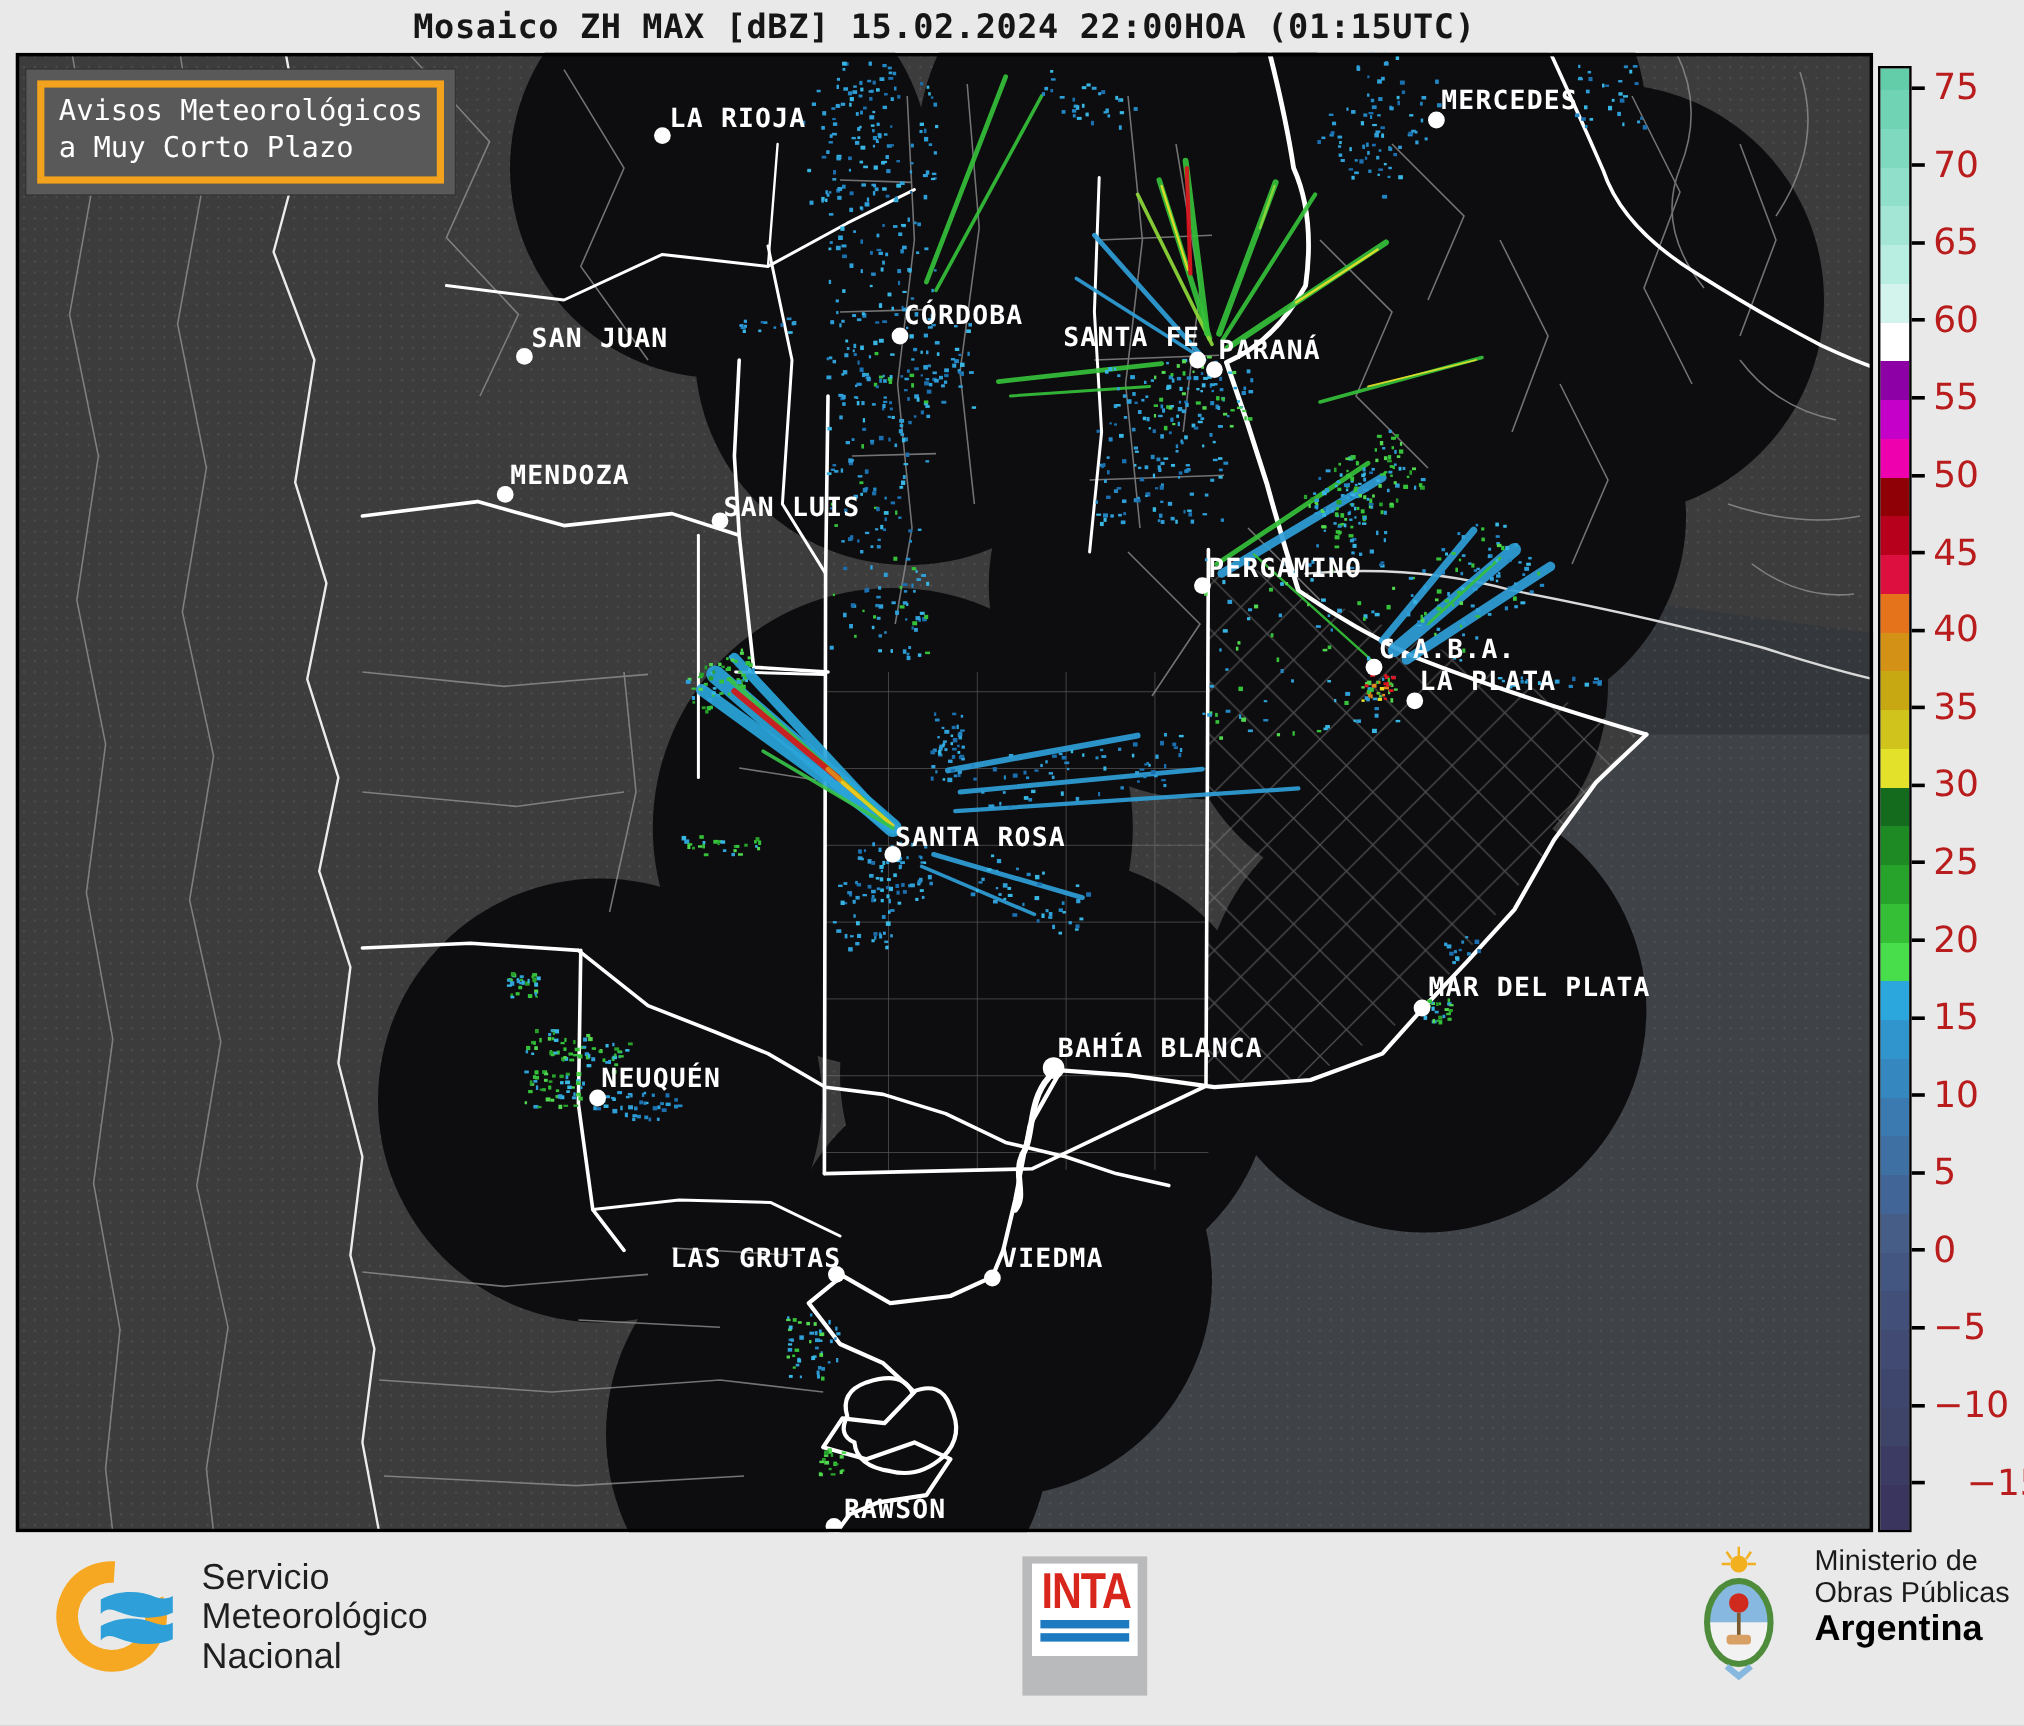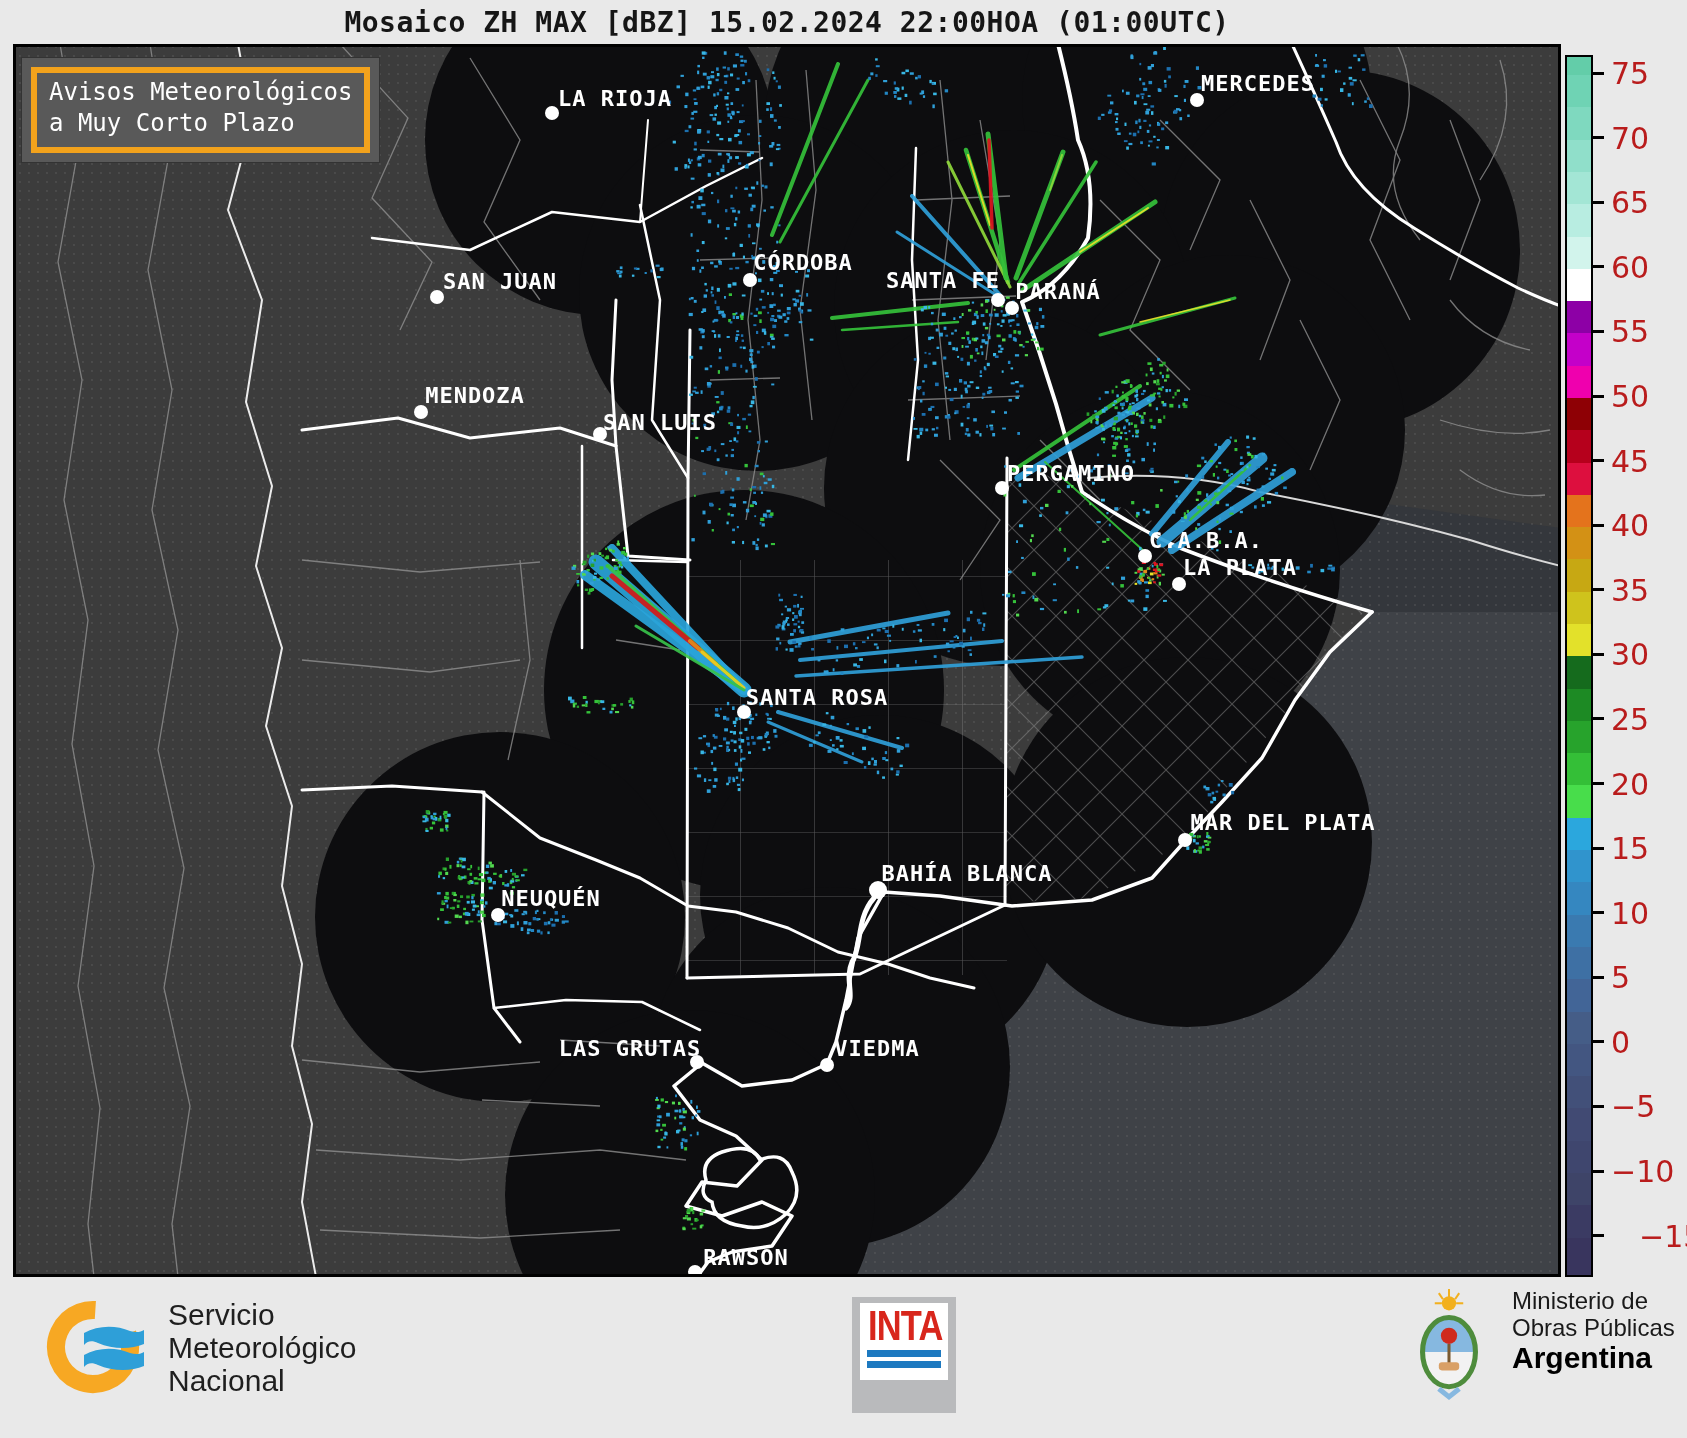--- a/index.html
+++ b/index.html
@@ -29,21 +29,21 @@
   .inta-bar{height:7px;background:#1d79c0;margin:4px 7px 0}
   .ministry{position:absolute;left:1412px;top:10px;display:flex;align-items:flex-start;gap:26px}
   .min-text .m1{font:400 24px "Liberation Sans",sans-serif;color:#1a1a1a;line-height:27px}
   .min-text .m2{font:700 30px "Liberation Sans",sans-serif;color:#000000;line-height:32px;margin-top:1px}
 </style>
 </head>
 <body>
 
 <div class="page">
 
-  <div class="title">Mosaico ZH MAX [dBZ] 15.02.2024 22:00HOA (01:00UTC)</div>
+  <div class="title">Mosaico ZH MAX [dBZ] 15.02.2024 22:00HOA (01:15UTC)</div>
 
   <svg class="map" width="1548" height="1233" viewBox="13 44 1548 1233" xmlns="http://www.w3.org/2000/svg">
     <defs>
       <pattern id="dotp" width="9" height="9" patternUnits="userSpaceOnUse">
         <circle cx="2" cy="2" r="0.9" fill="#6a6a6a"></circle>
       </pattern>
       <pattern id="rgrid" width="74" height="64" patternUnits="userSpaceOnUse">
         <path d="M0 0H74M0 0V64" stroke="#8e8e8e" stroke-width="1.2" fill="none"></path>
       </pattern>
       <pattern id="xgrid" width="44" height="44" patternUnits="userSpaceOnUse">

